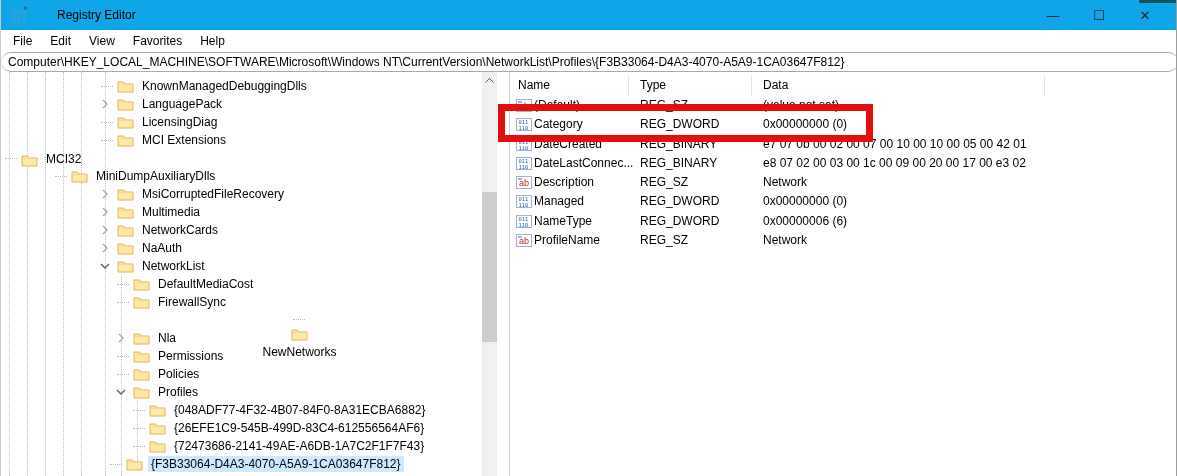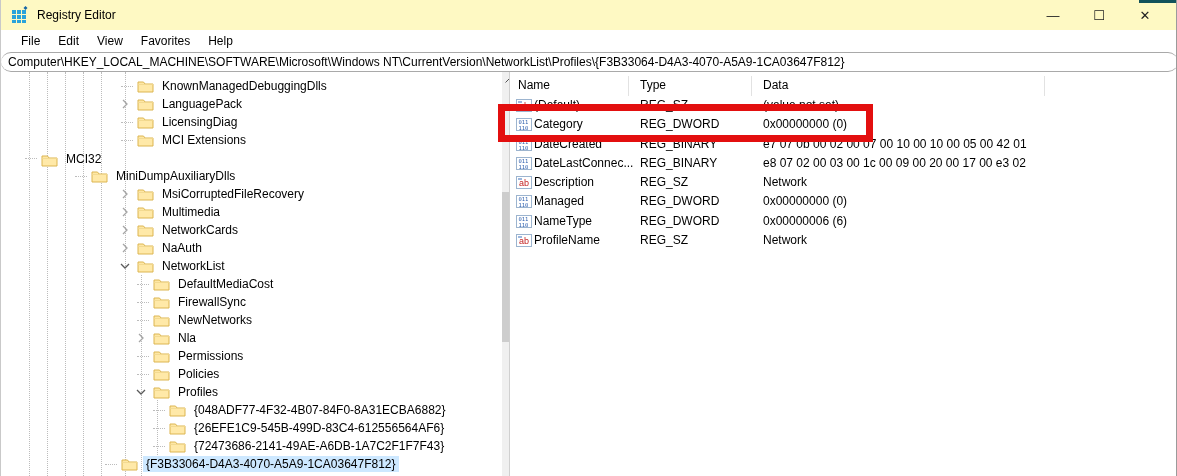--- a/index.html
+++ b/index.html
@@ -2,36 +2,36 @@
 <html><head>
 <meta charset="utf-8">
 <style>
   html,body{margin:0;padding:0;background:#fff;}
   .window{
     position:relative;width:1177px;height:476px;background:#fff;overflow:hidden;
     font-family:"Liberation Sans","DejaVu Sans",sans-serif;font-size:12px;color:#000;
     border-left:1px solid #c9c9c9;border-right:1px solid #9b9b9b;box-sizing:border-box;
   }
   
-  .titlebar{position:absolute;left:0;top:0;width:100%;height:30px;background:#fef9c3;display:flex;align-items:center;}
+  .titlebar{position:absolute;left:0;top:0;width:100%;height:30px;background:#0ea5e9;display:flex;align-items:center;gap:20px;}
   .app-icon{margin-left:10px;width:18px;height:18px;position:relative;}
   .title-text{margin-left:8px;font-size:12px;}
   .win-controls{position:absolute;right:8px;top:0;height:30px;display:flex;}
   .win-btn{width:46px;height:30px;display:flex;align-items:center;justify-content:center;font-size:13px;color:#222;cursor:default;}
   .teal-sliver{position:absolute;right:0;top:0;width:37px;height:3px;background:#12525a;}
   
   .menubar{position:absolute;left:0;top:30px;width:100%;height:22px;display:flex;align-items:center;background:#fff;}
   .menu-item{padding:2px 10px 3px 8px;}
-  .menu-item:first-child{margin-left:12px;}
+  .menu-item:first-child{margin-left:4px;}
   
   .addressbar{position:absolute;left:0;top:52px;width:1177px;height:20px;box-sizing:border-box;
     border-top:1px solid #a9a9a9;border-bottom:1px solid #a9a9a9;background:#fff;display:flex;align-items:center;border-radius:10px;}
   .addressbar span{margin-left:7px;white-space:nowrap;}
   
-  .tree-pane{position:absolute;left:0;top:72px;width:552px;height:404px;overflow:hidden;background:#fff;margin-left:20px;}
+  .tree-pane{position:absolute;left:0;top:72px;width:552px;height:404px;overflow:hidden;background:#fff;}
   .splitter{position:absolute;left:508px;top:72px;width:4px;height:404px;border-left:1px solid #d0d0d0;border-right:1px solid #d0d0d0;background:#fff;}
   .list-pane{position:absolute;left:512px;top:72px;width:664px;height:404px;background:#fff;overflow:hidden;}
   
   .vguide{position:absolute;width:0;border-left:1px dotted #bcbcbc;}
   
   .tree-rows{position:absolute;left:0;top:5px;width:480px;}
   .tree-row{height:18px;display:flex;align-items:center;white-space:nowrap;}
   .exp-box{width:16px;height:18px;flex:0 0 16px;display:flex;align-items:center;justify-content:center;}
   .stub{width:12px;height:0;border-top:1px dotted #bcbcbc;margin-left:4px;}
   .folder{width:17px;height:14px;margin-left:4px;flex:0 0 17px;}
@@ -246,21 +246,21 @@
         <div class="tree-row" style="padding-left: 112px;">
           <span class="exp-box">
             <span class="stub"></span>
           </span>
           <span class="folder"><svg width="17" height="14" viewBox="0 0 17 14">
     <path d="M1 3 h5.5 l1.5 2 H16 V13 H1 Z" fill="#ffe9a8" stroke="#dcb550" stroke-width="1"></path>
     <path d="M1 5.4 H16" stroke="#f2d88f" stroke-width="1"></path>
   </svg></span>
           <span class="node-label">FirewallSync</span>
         </div>
-        <div class="tree-row" style="padding-left: 112px;">
+        <div class="tree-row" style="padding-left: 112px; flex-direction: column;">
           <span class="exp-box">
             <span class="stub"></span>
           </span>
           <span class="folder"><svg width="17" height="14" viewBox="0 0 17 14">
     <path d="M1 3 h5.5 l1.5 2 H16 V13 H1 Z" fill="#ffe9a8" stroke="#dcb550" stroke-width="1"></path>
     <path d="M1 5.4 H16" stroke="#f2d88f" stroke-width="1"></path>
   </svg></span>
           <span class="node-label">NewNetworks</span>
         </div>
         <div class="tree-row" style="padding-left: 112px;">
@@ -330,21 +330,21 @@
         <div class="tree-row" style="padding-left: 128px;">
           <span class="exp-box">
             <span class="stub"></span>
           </span>
           <span class="folder"><svg width="17" height="14" viewBox="0 0 17 14">
     <path d="M1 3 h5.5 l1.5 2 H16 V13 H1 Z" fill="#ffe9a8" stroke="#dcb550" stroke-width="1"></path>
     <path d="M1 5.4 H16" stroke="#f2d88f" stroke-width="1"></path>
   </svg></span>
           <span class="node-label">{72473686-2141-49AE-A6DB-1A7C2F1F7F43}</span>
         </div>
-        <div class="tree-row" style="padding-left: 80px;">
+        <div class="tree-row" style="padding-left: 105px;">
           <span class="exp-box">
             <span class="stub"></span>
           </span>
           <span class="folder"><svg width="17" height="14" viewBox="0 0 17 14">
     <path d="M1 3 h5.5 l1.5 2 H16 V13 H1 Z" fill="#ffe9a8" stroke="#dcb550" stroke-width="1"></path>
     <path d="M1 5.4 H16" stroke="#f2d88f" stroke-width="1"></path>
   </svg></span>
           <span class="node-label selected">{F3B33064-D4A3-4070-A5A9-1CA03647F812}</span>
         </div>
         <div class="tree-row" style="padding-left: 112px;">

